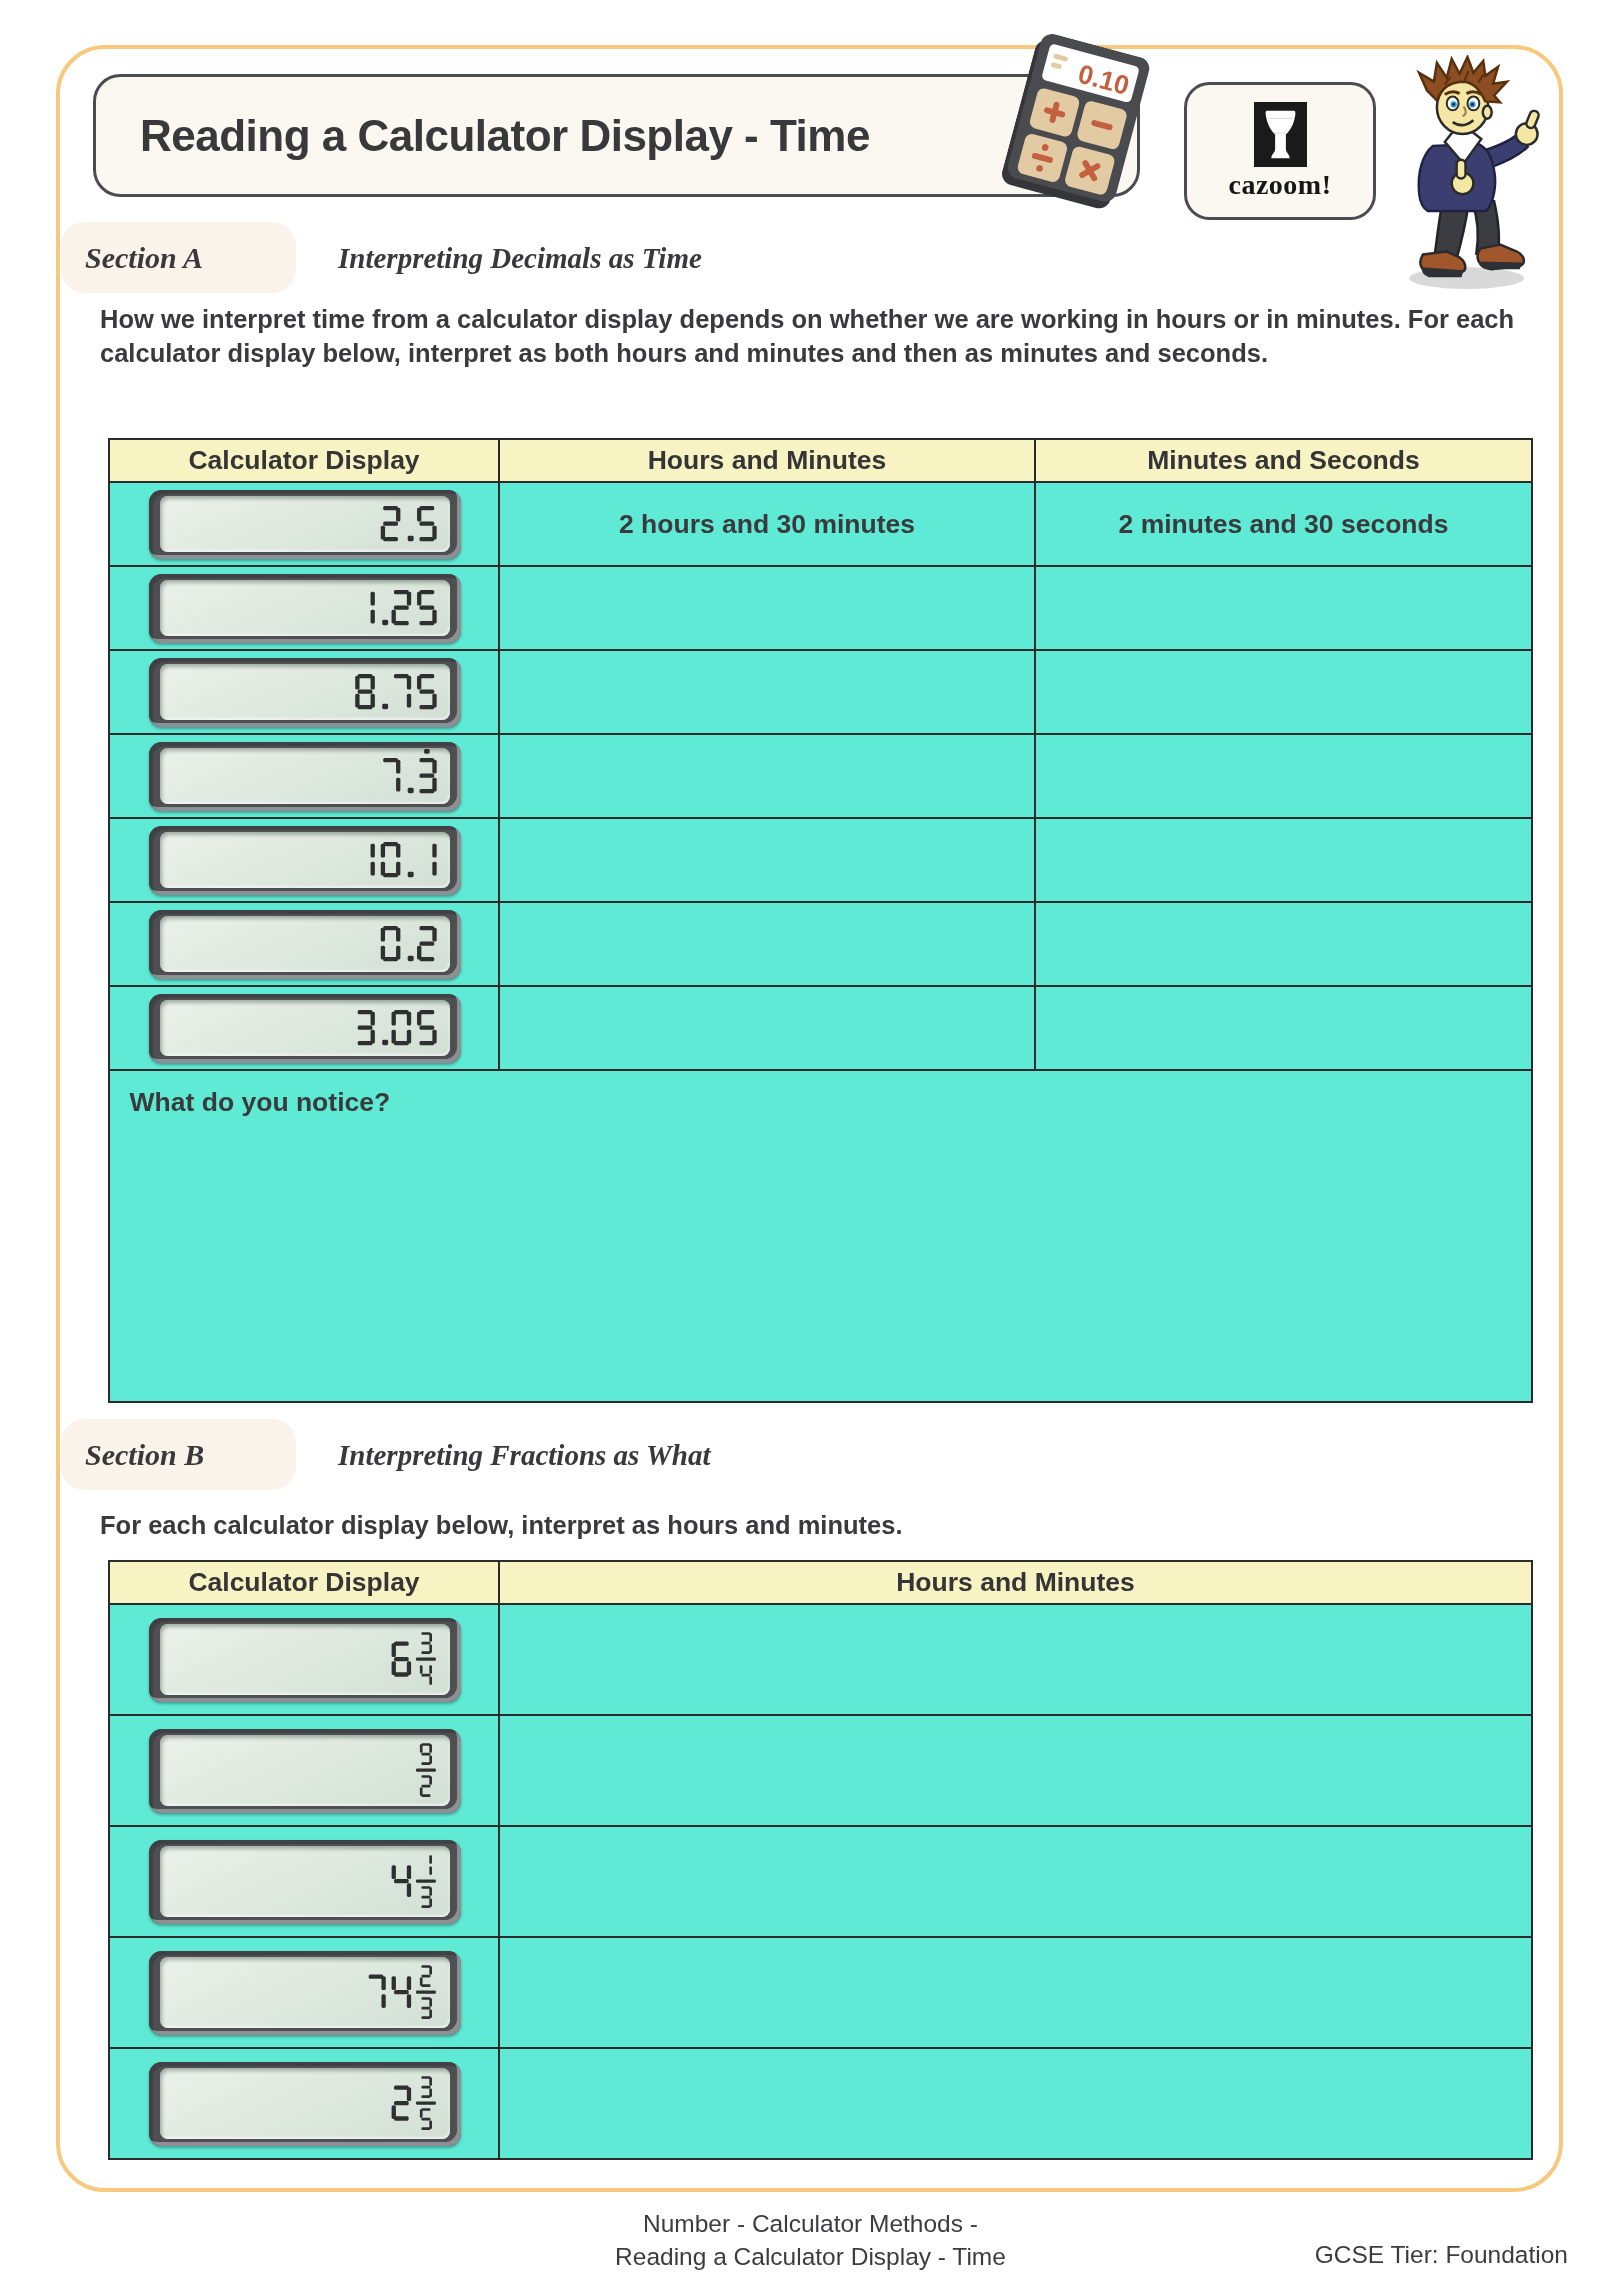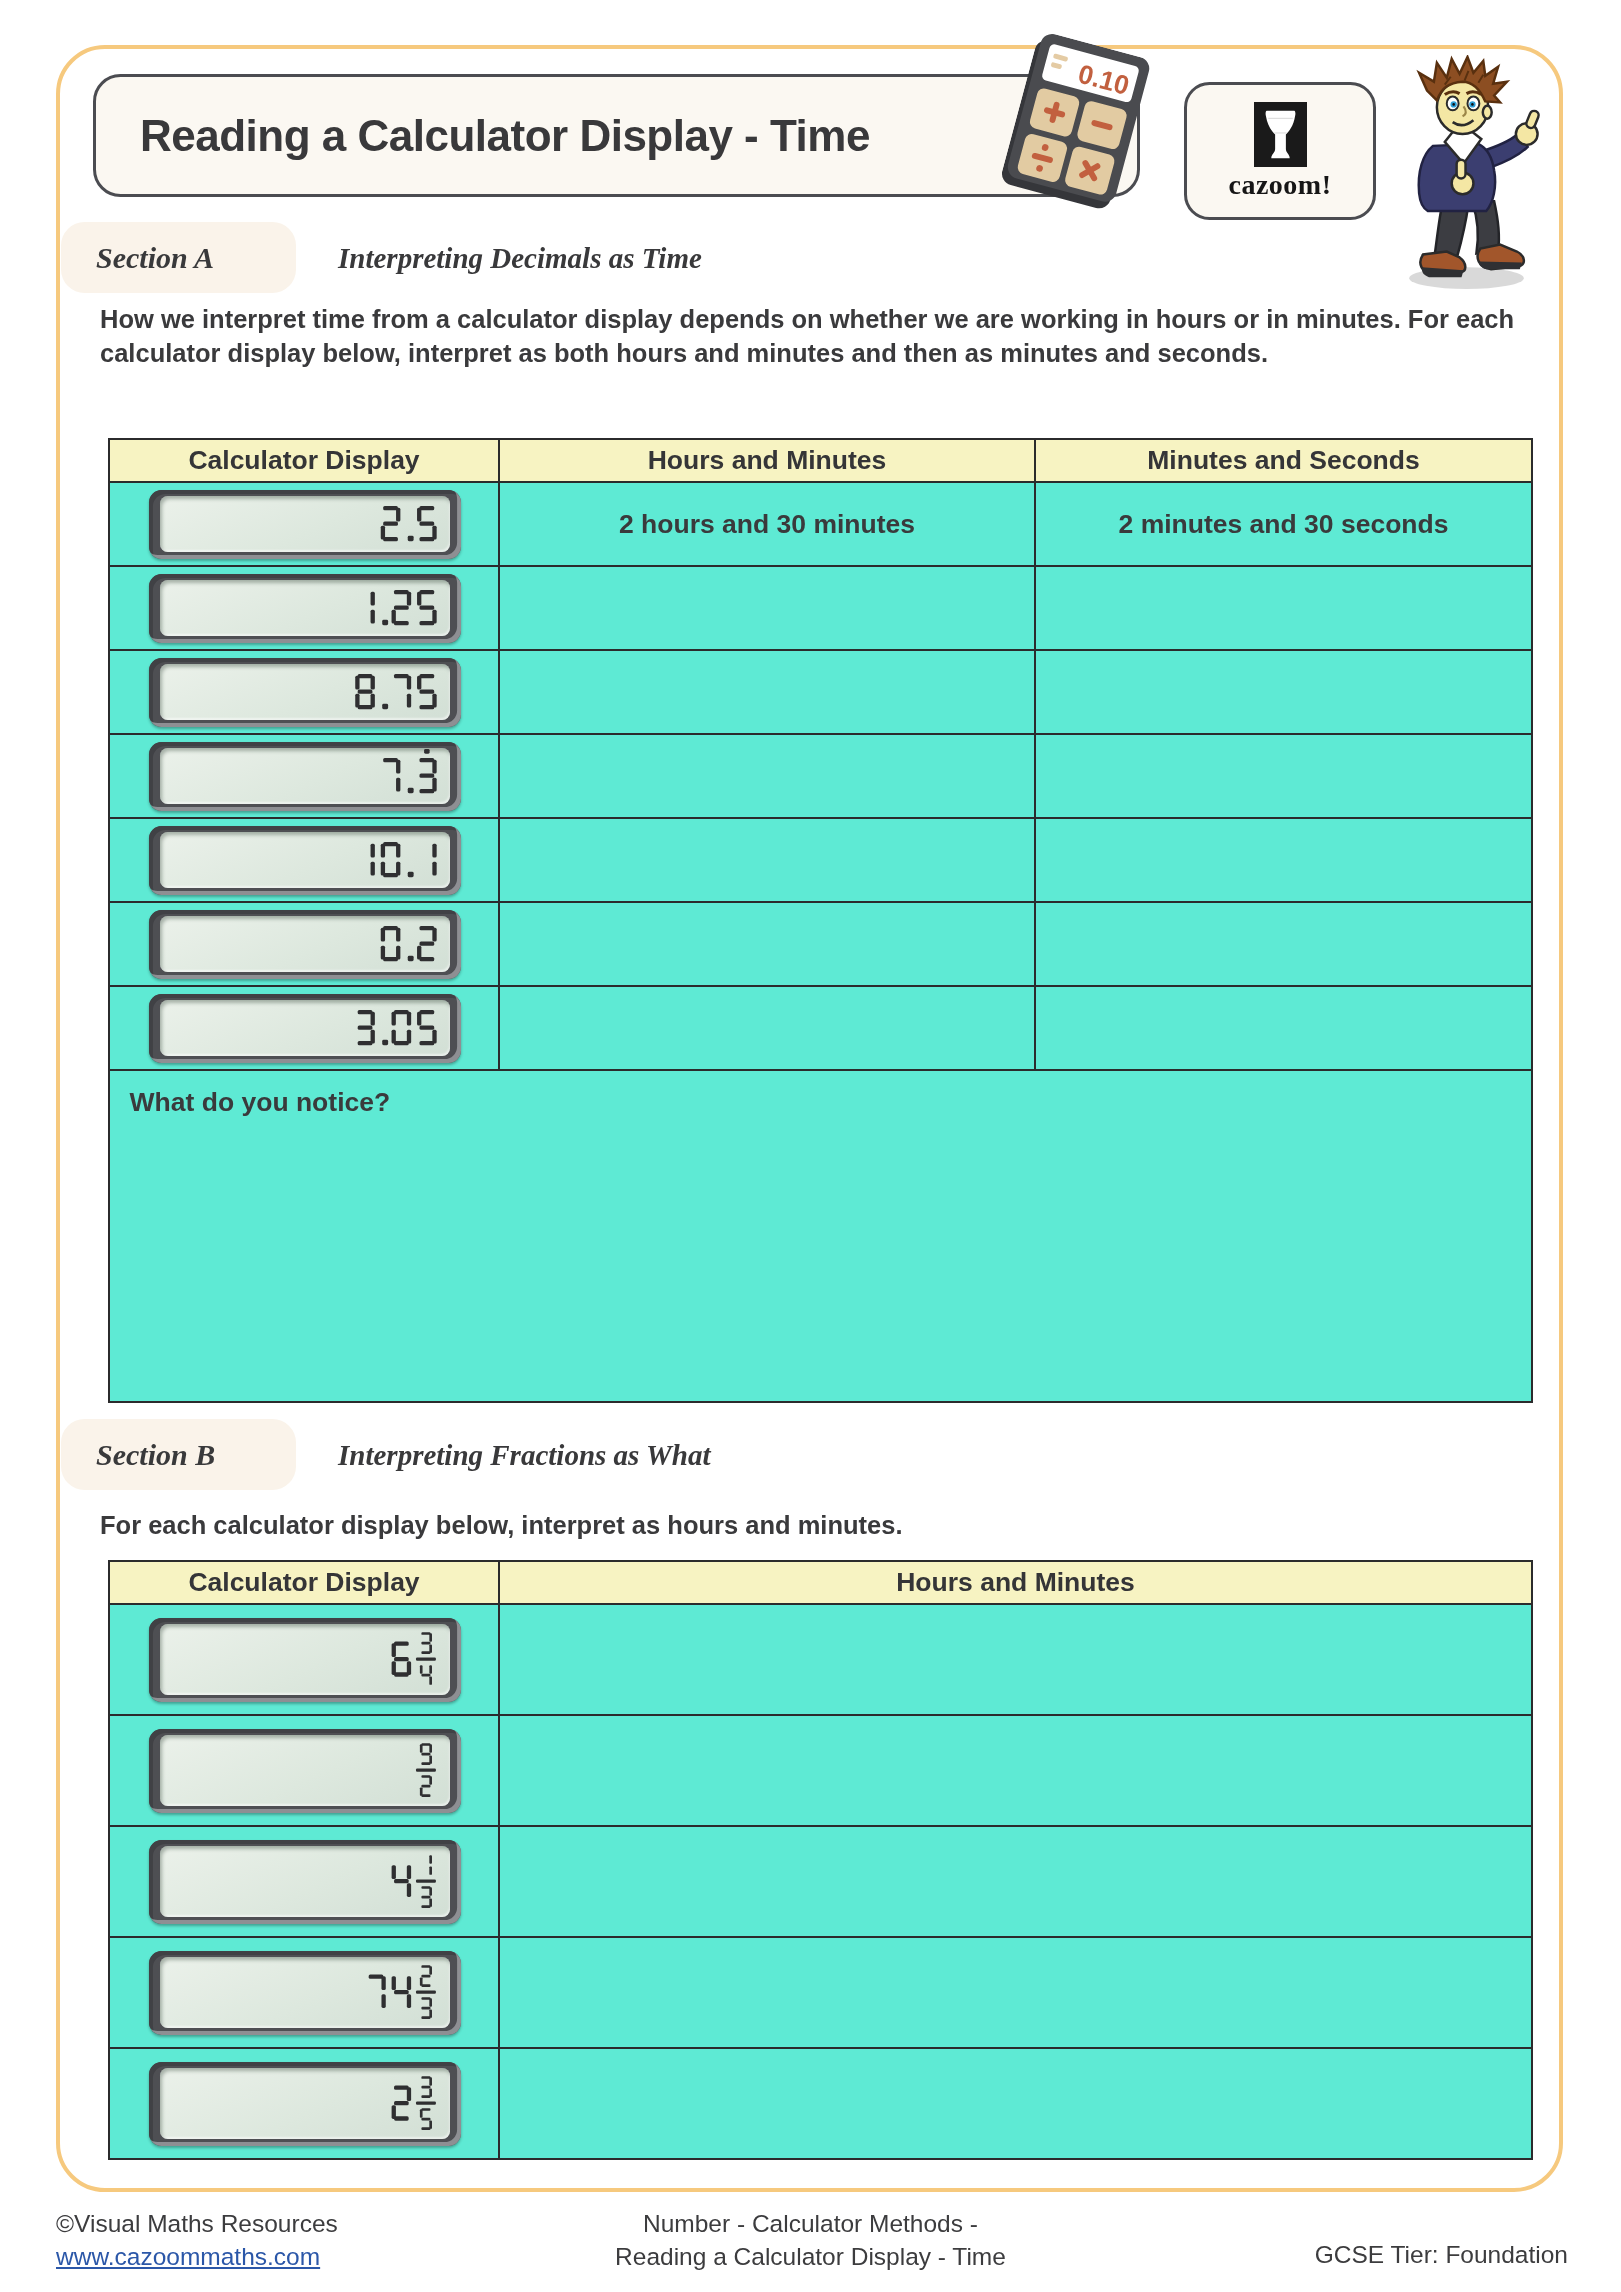--- a/index.html
+++ b/index.html
@@ -14,21 +14,21 @@
   .page-title{font-size:44px;font-weight:bold;color:#39393B;letter-spacing:-0.5px;margin:0;}
   .logo-pill{position:absolute;left:1184px;top:82px;width:192px;height:138px;background:#FBF8F2;
              border:3.9px solid #4B4C51;border-radius:25.5px;box-sizing:border-box;z-index:2;
              display:flex;flex-direction:column;align-items:center;justify-content:center;}
   .logo-mark{width:53px;height:65px;background:#1A1A1A;display:flex;align-items:center;justify-content:center;}
   .logo-text{font-family:"Liberation Serif",serif;font-weight:bold;font-size:28px;color:#161616;margin-top:2px;letter-spacing:0.5px;}
   .calc-wrap{position:absolute;left:1017px;top:43px;width:120px;height:161px;transform:rotate(15deg);z-index:6;}
   .mascot-wrap{position:absolute;left:1384px;top:55px;width:165px;height:237px;z-index:3;}
   
   .section-label{position:absolute;left:61px;width:235px;height:71px;background:#FAF3EA;border-radius:23.5px;
-                 display:flex;align-items:center;padding-left:35px;box-sizing:border-box;
+                 display:flex;align-items:center;padding-left:24px;box-sizing:border-box;
                  font-family:"Liberation Serif",serif;font-style:italic;font-weight:bold;font-size:30px;color:#39393B;}
   .section-heading{position:absolute;left:338px;font-family:"Liberation Serif",serif;font-style:italic;
                    font-weight:bold;font-size:29px;color:#39393B;}
   .intro{position:absolute;left:98px;width:1419px;font-weight:bold;font-size:25.5px;line-height:34px;color:#3A3A3C;margin:2px;}
   
   .wtable{position:absolute;left:108px;width:1423px;border-collapse:collapse;table-layout:fixed;background:#5eead4;}
   .wtable th,.wtable td{border:2.9px solid #2B2B2C;}
   .wtable th{background:#F7F3C2;font-weight:bold;font-size:26.5px;color:#353537;height:41px;padding:0;}
   .display-row{height:84px;}
   .display-row-b{height:111px;}
@@ -488,23 +488,19 @@
                   <rect x="267.15000000000003" y="50.996" width="9.3" height="2.728" rx="0.992" fill="#2F2F31"></rect>
                 </svg>
               </div>
             </div>
           </td>
         <td class="answer"></td>
       </tr>
     </tbody>
   </table>
 
-  <div class="footer-left">
-    <div>©Visual Maths Resources</div>
-    <a class="footer-link" href="#">www.cazoommaths.com</a>
-  </div>
   <div class="footer-center">
     <div>Number - Calculator Methods -</div>
     <div>Reading a Calculator Display - Time</div>
   </div>
   <div class="footer-right">GCSE Tier: Foundation</div>
 </div>
 
 
 </body></html>

